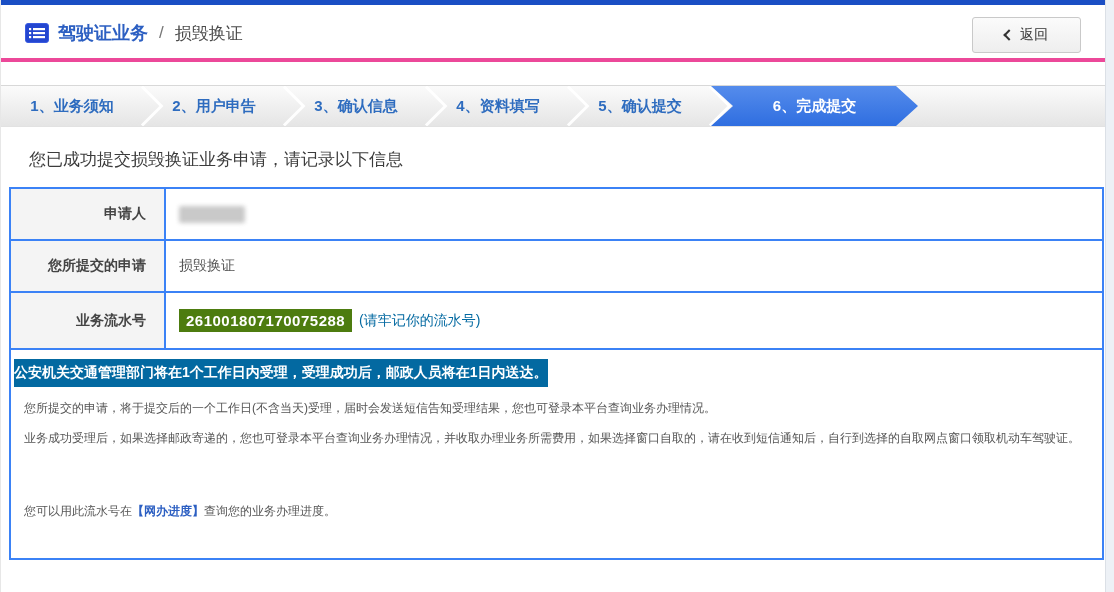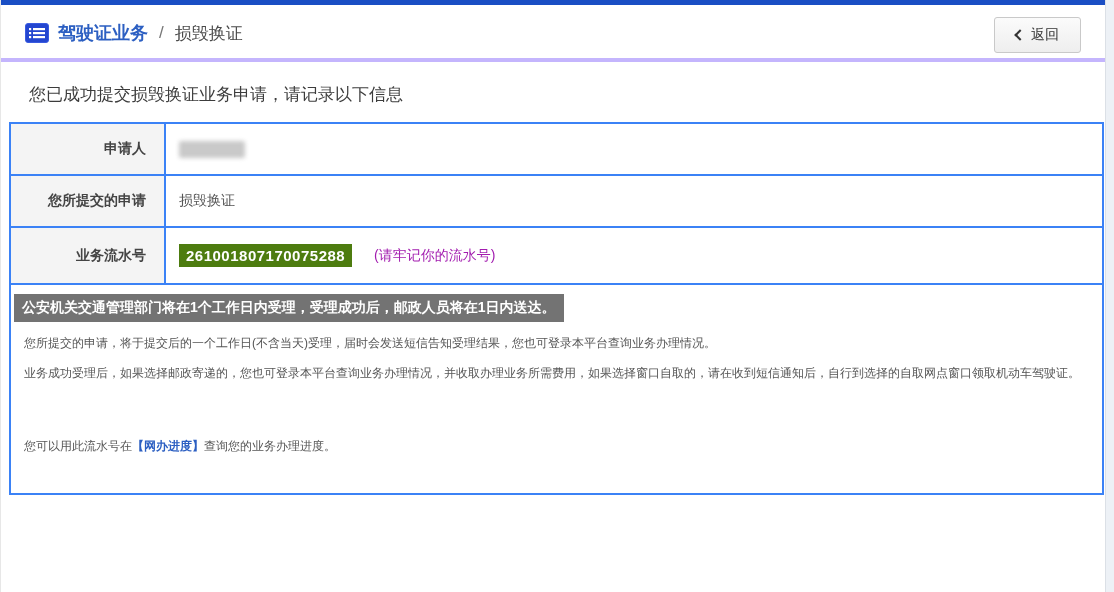--- a/index.html
+++ b/index.html
@@ -17,32 +17,32 @@
     border-left: 1px solid #e7e7e7;
     position: relative;
     overflow: hidden;
   }
   .topbar { height: 5px; background: #1a4ec4; }
 
   
   .header {
     position: relative;
     padding: 16px 24px 13px 24px;
-    border-bottom: 4px solid #c4b5fd;
+    border-bottom: 4px solid #ec4899;
   }
   .title-wrap { display: flex; align-items: center; gap: 9px; }
   .list-icon { width: 24px; height: 20px; flex: 0 0 auto; }
   .title-primary { font-size: 18px; font-weight: bold; color: #2c5fc2; }
   .title-sep { font-size: 17px; color: #777; padding: 0 2px; }
   .title-secondary { font-size: 17px; color: #4a4a4a; }
   .back-btn {
     position: absolute;
     right: 24px; top: 12px;
     display: inline-flex; align-items: center; gap: 7px;
-    padding: 8px 21px;
+    padding: 8px 32px;
     background: linear-gradient(#fbfbfb, #eeeeee);
     border: 1px solid #c9c9c9;
     border-radius: 3px;
     font-size: 14px; color: #333;
     cursor: pointer;
   }
   .chevron-left {
     width: 8px; height: 8px;
     border-left: 2px solid #333; border-bottom: 2px solid #333;
     transform: rotate(45deg);
@@ -116,30 +116,30 @@
   }
   .serial-badge {
     display: inline-block;
     background: #4d7c0f;
     color: #fff;
     font-size: 15px; font-weight: bold;
     padding: 3px 7px;
     letter-spacing: 0.5px;
     vertical-align: middle;
   }
-  .serial-note { font-size: 14px; color: #a21caf; margin-left: 18px; vertical-align: middle; }
+  .serial-note { font-size: 14px; color: #0369a1; margin-left: 3px; vertical-align: middle; }
 
   
   .cell-notes { padding: 7px 14px 32px 2px; }
   .alert-banner {
     display: inline-block;
-    background: #737373;
+    background: #0369a1;
     color: #fff;
     font-size: 14px; font-weight: bold;
-    padding: 5px 8px;
+    padding: 5px 0;
     margin: 2px 0 6px 1px;
   }
   .note-p { font-size: 12px; color: #555; line-height: 30px; margin-left: 11px; }
   .note-p.gap { margin-top: 43px; }
   .progress-link {
     color: #2c5fc2; font-weight: bold;
     text-decoration: none; cursor: pointer;
   }
 </style>
 </head>
@@ -162,20 +162,28 @@
       <span class="title-primary">驾驶证业务</span>
       <span class="title-sep">/</span>
       <span class="title-secondary">损毁换证</span>
     </div>
     <button class="back-btn">
       <span class="chevron-left"></span>
       <span>返回</span>
     </button>
   </div>
 
+  <div class="steps">
+    <div class="step">1、业务须知</div>
+    <div class="step">2、用户申告</div>
+    <div class="step">3、确认信息</div>
+    <div class="step">4、资料填写</div>
+    <div class="step">5、确认提交</div>
+    <div class="step active">6、完成提交</div>
+  </div>
 
   <div class="success-msg">您已成功提交损毁换证业务申请，请记录以下信息</div>
 
   <table class="info-table">
     <tbody>
       <tr>
         <td class="cell-label">申请人</td>
         <td class="cell-value">
           <div class="redacted-blob"></div>
         </td>

